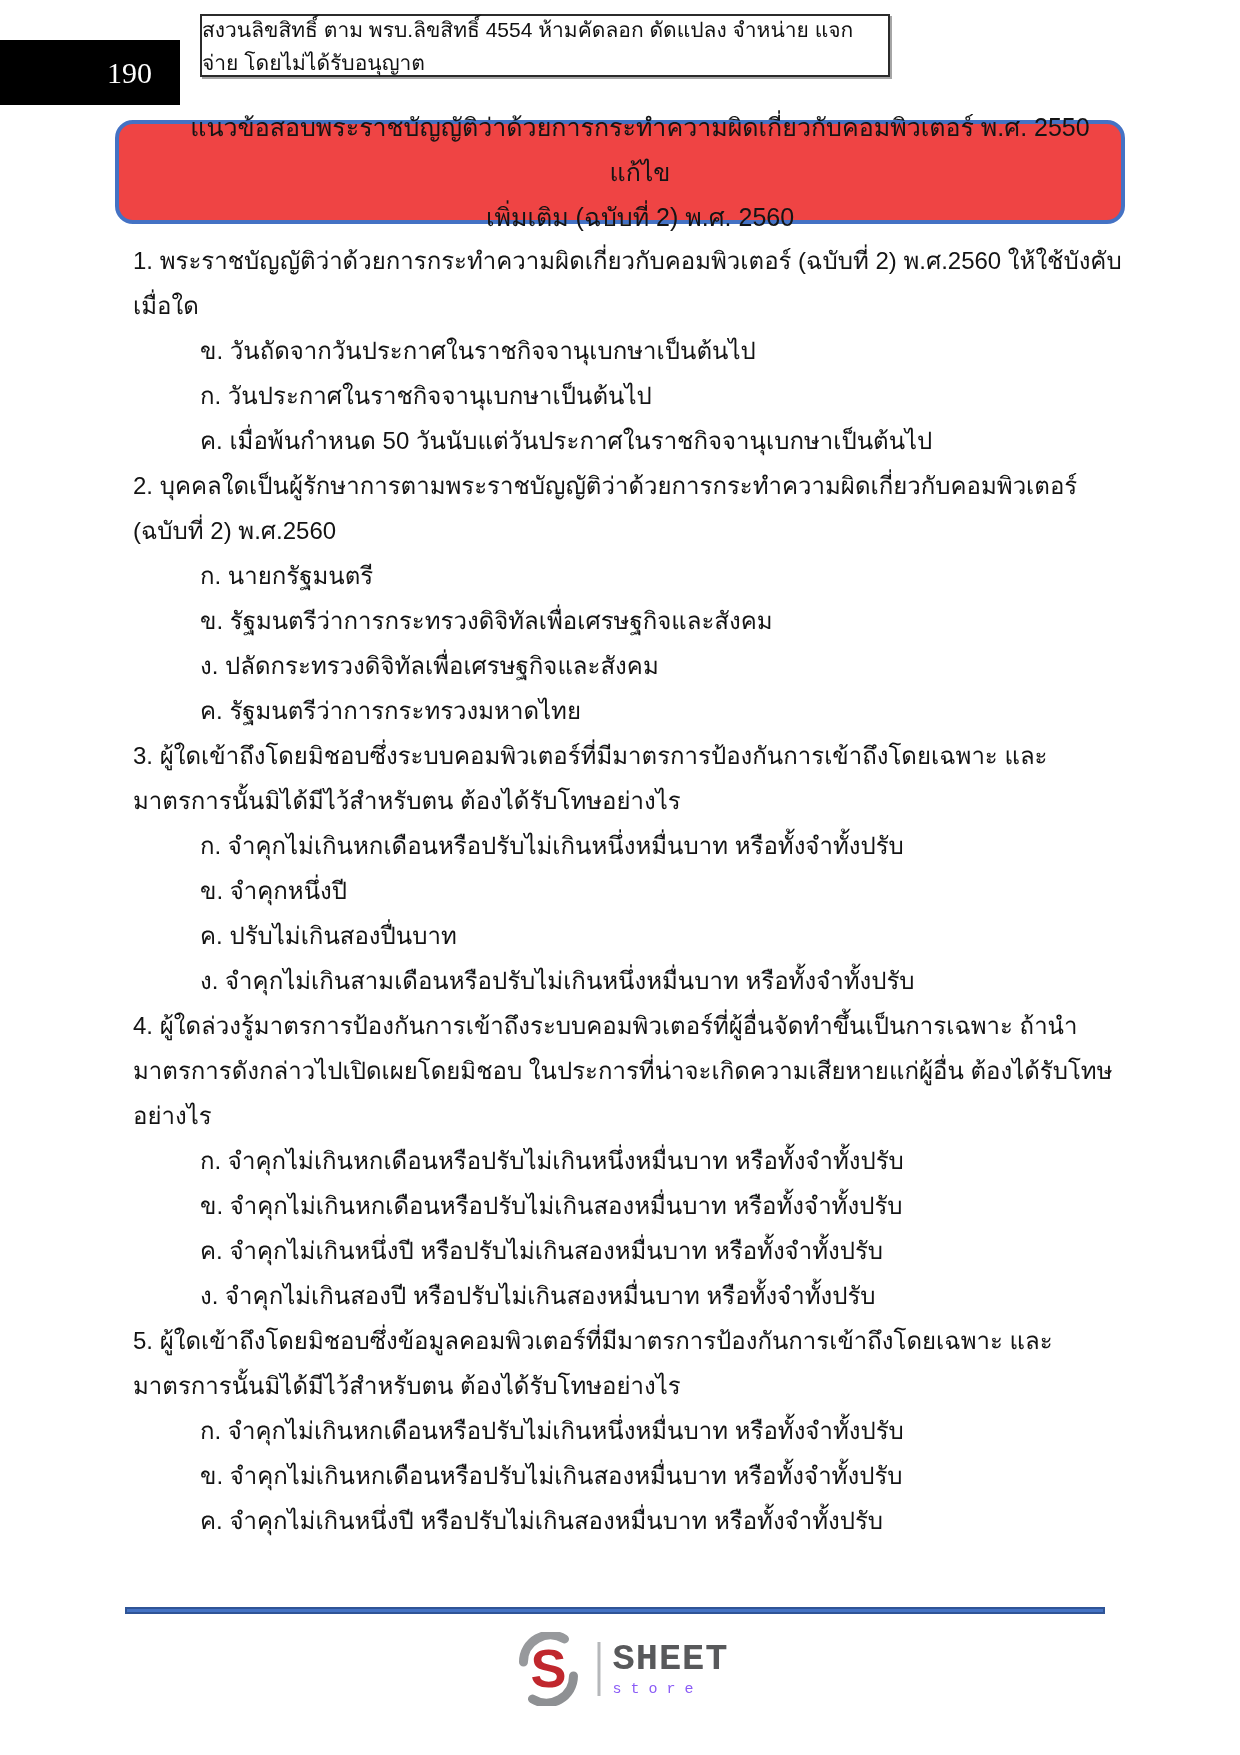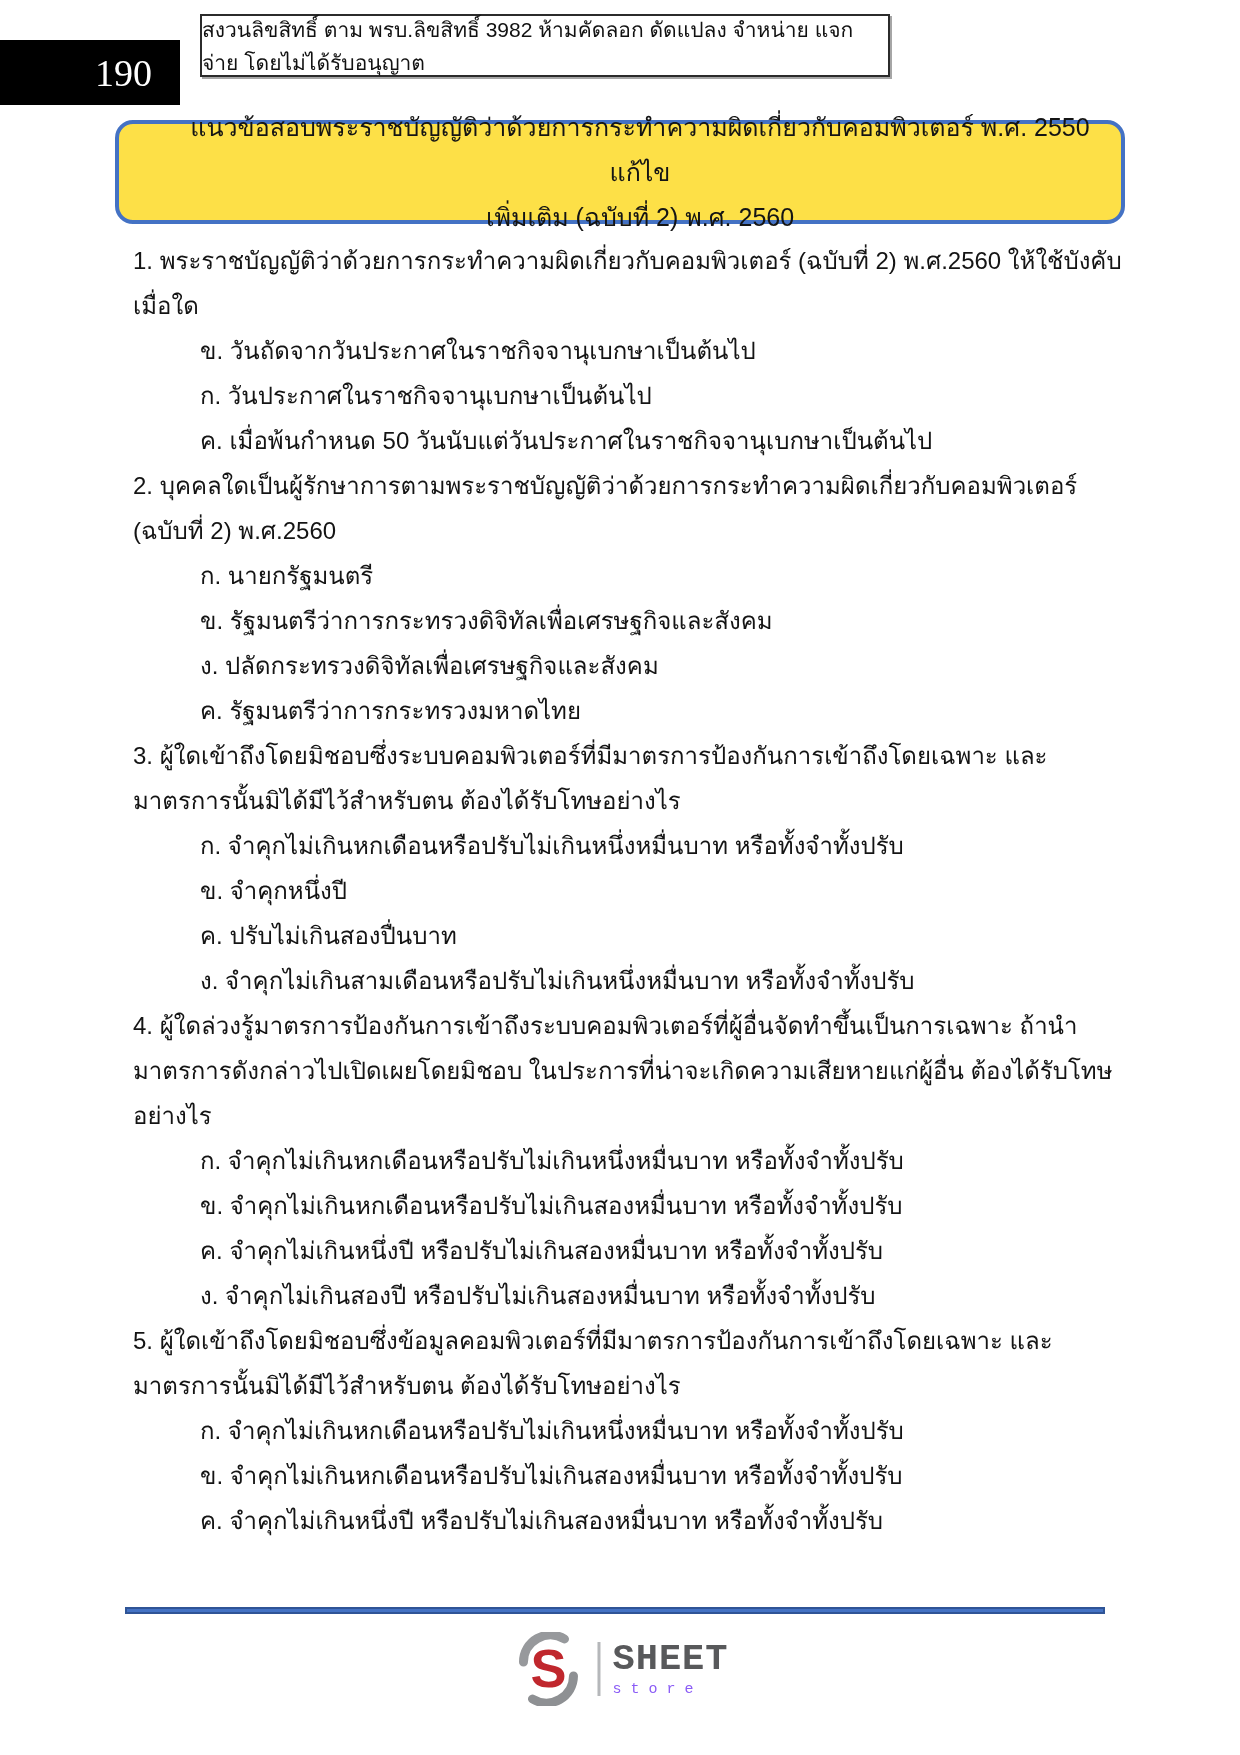--- a/index.html
+++ b/index.html
@@ -21,21 +21,21 @@
     position: absolute;
     left: 0; top: 40px;
     width: 180px; height: 65px;
     background: #000000;
     color: #ffffff;
     display: flex;
     align-items: center;
     justify-content: flex-end;
     padding-right: 28px;
     font-family: "Liberation Serif", "DejaVu Serif", serif;
-    font-size: 38px;
+    font-size: 30px;
   }
 
   
   .copyright-box {
     position: absolute;
     left: 200px; top: 14px;
     width: 690px; height: 63px;
     border: 2px solid #2b2b2b;
     background: #ffffff;
     display: flex;
@@ -46,21 +46,21 @@
     box-shadow: 2px 2px 0 rgba(0,0,0,0.35);
   }
 
   
   .title-box {
     position: absolute;
     left: 115px; top: 120px;
     width: 1010px; height: 104px;
     border: 4px solid #4472C4;
     border-radius: 18px;
-    background: #fde047;
+    background: #ef4444;
     display: flex;
     flex-direction: column;
     align-items: center;
     justify-content: center;
     text-align: center;
     font-size: 25px;
     line-height: 45px;
     color: #141414;
     padding-left: 40px;
   }
@@ -119,21 +119,21 @@
 </head>
 <body>
 
 <div class="page">
 
   <div class="page-number-box">
     <span>190</span>
   </div>
 
   <div class="copyright-box">
-    <span>สงวนลิขสิทธิ์ ตาม พรบ.ลิขสิทธิ์ 3982 ห้ามคัดลอก ดัดแปลง จำหน่าย แจกจ่าย โดยไม่ได้รับอนุญาต</span>
+    <span>สงวนลิขสิทธิ์ ตาม พรบ.ลิขสิทธิ์ 4554 ห้ามคัดลอก ดัดแปลง จำหน่าย แจกจ่าย โดยไม่ได้รับอนุญาต</span>
   </div>
 
   <div class="title-box">
     <div>แนวข้อสอบพระราชบัญญัติว่าด้วยการกระทำความผิดเกี่ยวกับคอมพิวเตอร์ พ.ศ. 2550 แก้ไข</div>
     <div>เพิ่มเติม (ฉบับที่ 2) พ.ศ. 2560</div>
   </div>
 
   <div class="content">
 
     <section>

